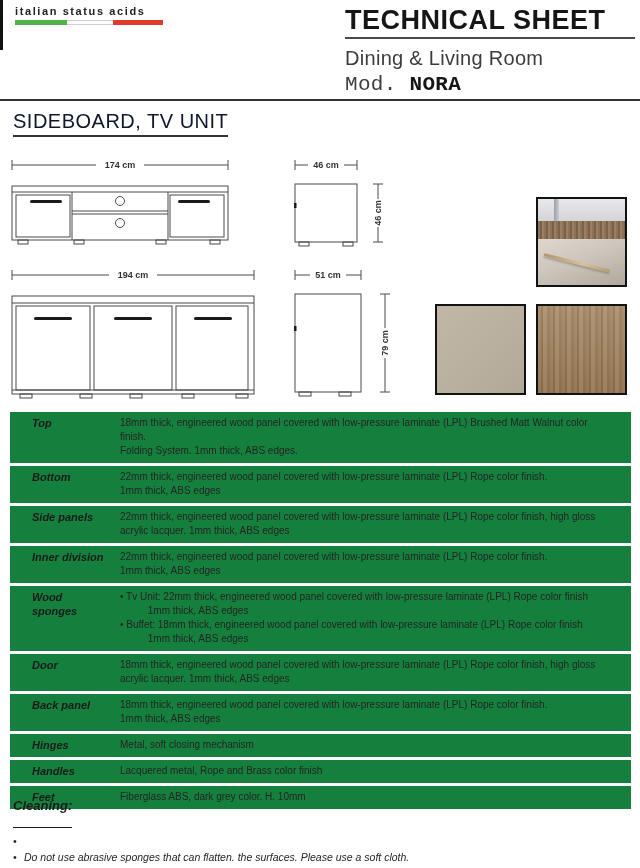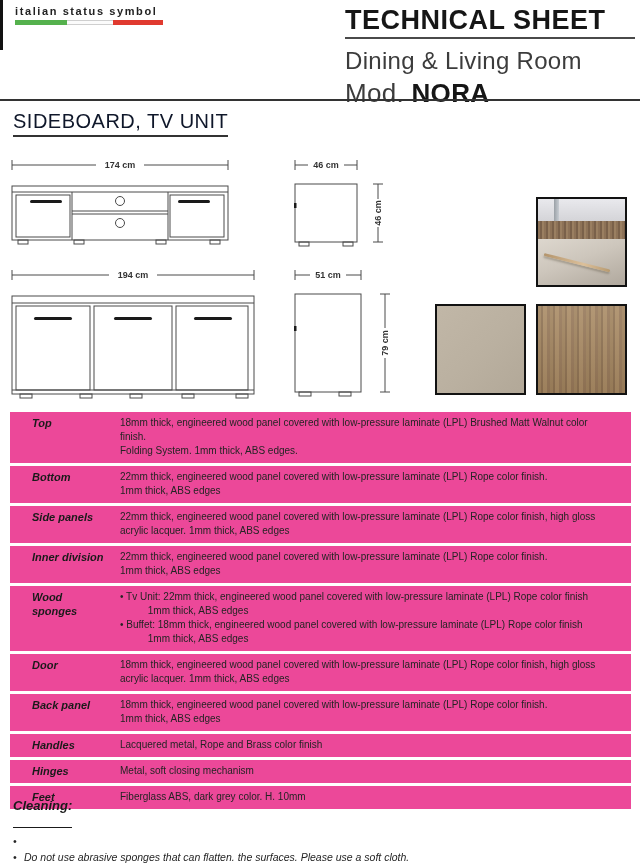--- a/index.html
+++ b/index.html
@@ -19,22 +19,22 @@
   .logo-tagline { font-size:11px; font-weight:bold; letter-spacing:1.6px; color:#222; margin-top:1px; white-space:nowrap; }
   .logo-flag { display:flex; width:148px; height:5px; margin-top:3px; }
   .logo-flag .seg { height:100%; }
   .flag-green { width:35%; }
   .flag-white { width:31%; border-top:1px solid #cfcfcf; border-bottom:1px solid #cfcfcf; background:#fbfbfb; }
   .flag-red { width:34%; }
 
   .header-right { position:absolute; left:345px; top:6px; width:290px; }
   .tech-title { font-size:27px; font-weight:bold; letter-spacing:0.5px; color:#161616; line-height:1.05; white-space:nowrap; }
   .tech-title-rule { width:100%; border-bottom:2px solid #4a4a4a; margin-top:3px; }
-  .tech-category { font-size:24px; color:#3c3c3c; margin-top:8px; letter-spacing:0.3px; }
-  .tech-model { font-size:26px; color:#3c3c3c; margin-top:3px; letter-spacing:0.3px; }
+  .tech-category { font-size:20px; color:#3c3c3c; margin-top:8px; letter-spacing:0.3px; }
+  .tech-model { font-size:21px; color:#3c3c3c; margin-top:3px; letter-spacing:0.3px;font-family:Liberation Mono, monospace; }
   .tech-model .model-name { font-weight:bold; color:#161616; }
 
   .header-divider { position:absolute; left:0; top:99px; width:640px; border-top:2px solid #333; }
 
   .section-title {
     position:absolute; left:13px; top:110px; font-size:20px; color:#0f172a;
     letter-spacing:0.5px; border-bottom:2px solid #333; padding-bottom:2px; white-space:nowrap;
   }
 
   
@@ -57,41 +57,41 @@
     background:linear-gradient(90deg,#b3946c,#dcc09a 60%,#b79a70); box-shadow:0 2px 2px rgba(90,80,60,.35); }
   .swatch-rope { left:435px; top:304px; width:91px; height:91px;
     background:linear-gradient(135deg,#c1b7a7 0%,#bab0a0 55%,#b2a898 100%); }
   .swatch-walnut { left:536px; top:304px; width:91px; height:91px;
     background:repeating-linear-gradient(90deg,#a1845f 0 3px,#8e7253 3px 5px,#aa8c66 5px 9px,#97795a 9px 12px); }
   .swatch-walnut::after { content:""; position:absolute; inset:0;
     background:linear-gradient(180deg,rgba(255,255,255,.10),rgba(60,40,20,.12)); }
 
   
   .spec-table { position:absolute; left:10px; top:412px; width:621px; }
-  .spec-row { display:flex; background:#ec4899; margin-bottom:3px; padding:4px 0 5px; }
+  .spec-row { display:flex; background:#15803d; margin-bottom:3px; padding:4px 0 5px; }
   .spec-label { width:100px; padding-left:22px; font-size:11px; font-weight:bold; font-style:italic; color:#1a1a1a; line-height:14px; }
   .spec-desc { flex:1; padding:0 18px 0 10px; font-size:10px; line-height:14px; color:#242424; white-space:pre-line; }
 
   
   .cleaning { position:absolute; left:13px; top:796px; width:615px; }
   .cleaning-title { display:inline-block; font-size:13px; font-weight:bold; font-style:italic; color:#1a1a1a;
     border-bottom:1.5px solid #1a1a1a; padding-bottom:14px; }
   .cleaning-list { margin-top:5px; }
   .cleaning-item { display:flex; font-size:10.5px; font-style:italic; color:#242424; line-height:16px; }
   .cleaning-item .marker { width:11px; flex:none; }
 </style>
 </head>
 <body>
 
 <div class="page">
 
   <div class="scan-artifact"></div>
 
   <div class="logo-block">
-    <div class="logo-tagline">italian status symbol</div>
+    <div class="logo-tagline">italian status acids</div>
     <div class="logo-flag">
       <span class="seg flag-green" style="background: rgb(85, 177, 77);"></span>
       <span class="seg flag-white"></span>
       <span class="seg flag-red" style="background: rgb(224, 58, 47);"></span>
     </div>
   </div>
 
   <div class="header-right">
     <div class="tech-title">TECHNICAL SHEET</div>
     <div class="tech-title-rule"></div>
@@ -250,26 +250,26 @@
     <div class="spec-row">
       <div class="spec-label">Door</div>
       <div class="spec-desc">18mm thick, engineered wood panel covered with low-pressure laminate (LPL) Rope color finish, high gloss acrylic lacquer. 1mm thick, ABS edges</div>
     </div>
     <div class="spec-row">
       <div class="spec-label">Back panel</div>
       <div class="spec-desc">18mm thick, engineered wood panel covered with low-pressure laminate (LPL) Rope color finish.
 1mm thick, ABS edges</div>
     </div>
     <div class="spec-row">
+      <div class="spec-label">Hinges</div>
+      <div class="spec-desc">Metal, soft closing mechanism</div>
+    </div>
+    <div class="spec-row">
       <div class="spec-label">Handles</div>
       <div class="spec-desc">Lacquered metal, Rope and Brass color finish</div>
-    </div>
-    <div class="spec-row">
-      <div class="spec-label">Hinges</div>
-      <div class="spec-desc">Metal, soft closing mechanism</div>
     </div>
     <div class="spec-row">
       <div class="spec-label">Feet</div>
       <div class="spec-desc">Fiberglass ABS, dark grey color. H. 10mm</div>
     </div>
   </div>
 
   <div class="cleaning">
     <div class="cleaning-title">Cleaning:</div>
     <div class="cleaning-list">

